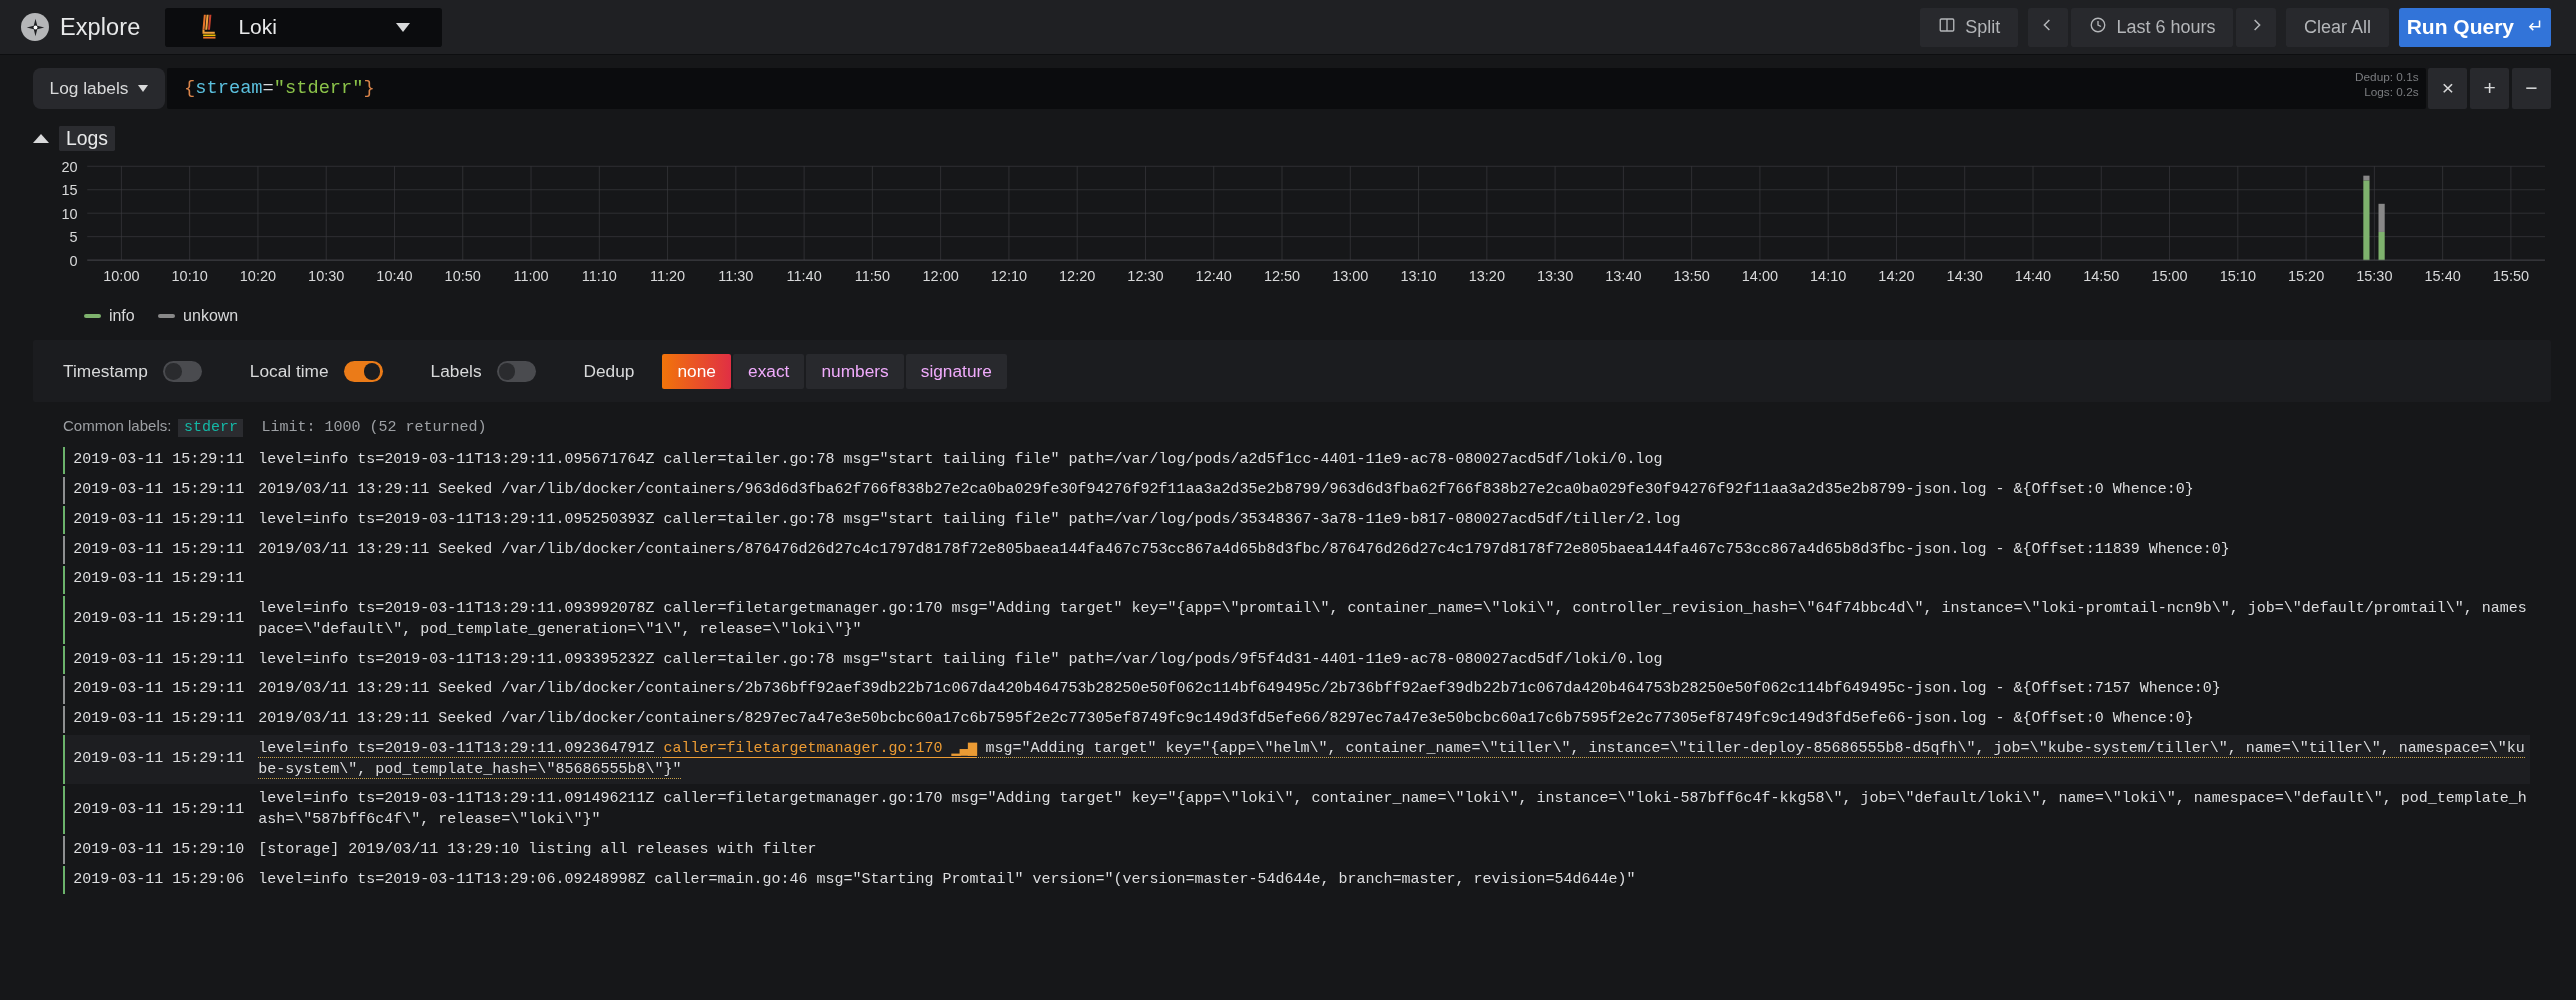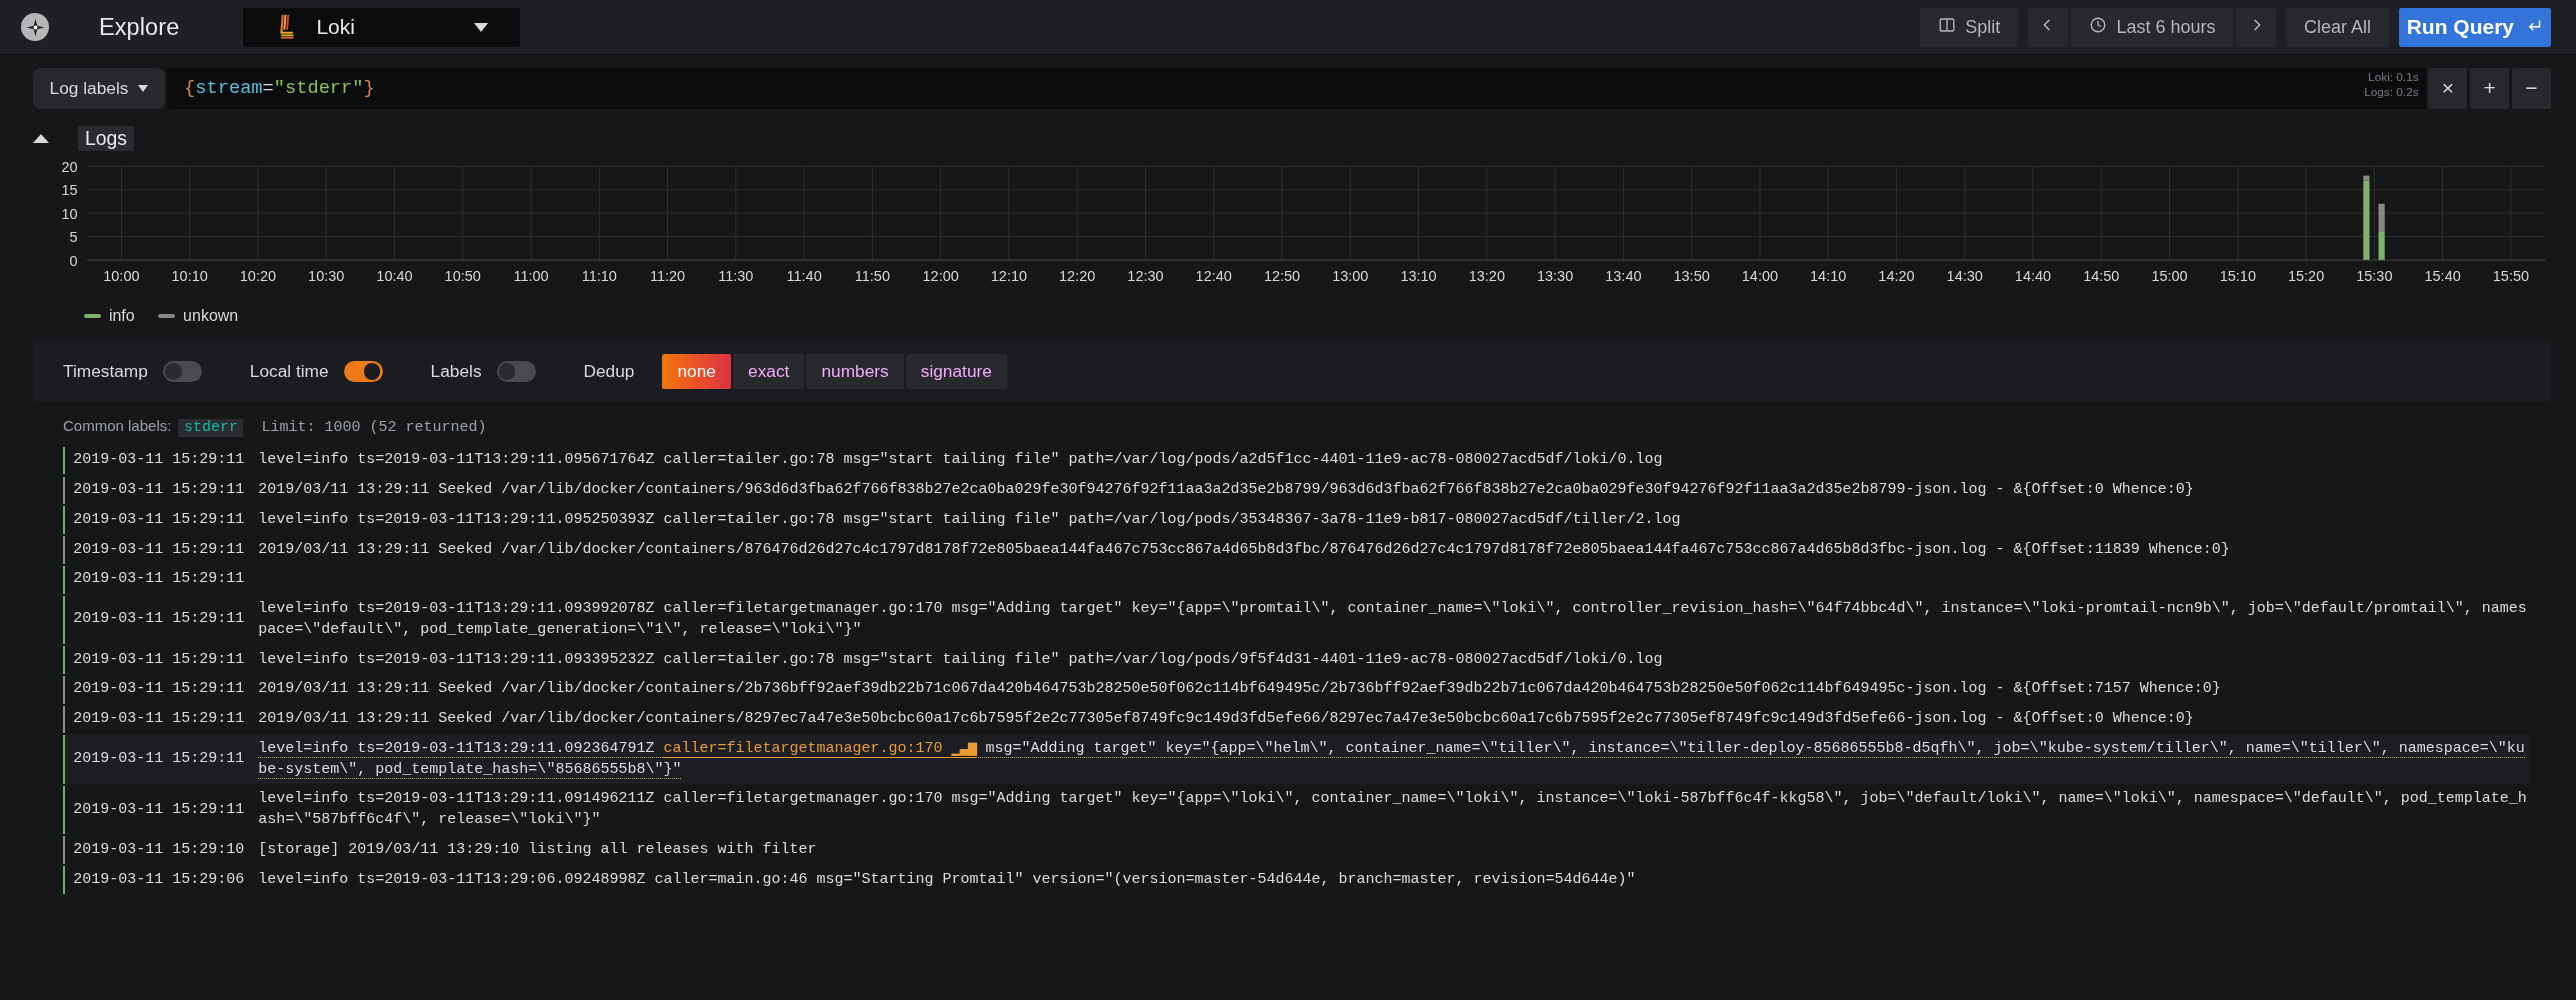--- a/index.html
+++ b/index.html
@@ -12,21 +12,20 @@
   }
 
   
   #navbar {
     height: 55px;
     background: #1f2023;
     display: flex;
     align-items: center;
     padding: 0 25px 0 21px;
     border-bottom: 0.7px solid #0d0e10;
-    gap: 39px;
   }
   .explore-logo {
     width: 28px; height: 28px; border-radius: 50%;
     background: #b5b6b8;
     display: flex; align-items: center; justify-content: center;
     margin-right: 11px;
   }
   .explore-logo svg { display: block; }
   #explore-title {
     font-size: 23.5px; font-weight: 400; color: #e8e9ea;
@@ -90,21 +89,21 @@
   }
   .qbtn {
     width: 39px; background: #28292d; border: none; border-radius: 2.1px;
     color: #d8d9da; font-size: 21px; cursor: pointer;
     display: flex; align-items: center; justify-content: center;
     font-family: "Liberation Sans", sans-serif;
   }
 
   
   #panel { margin: 7px 25px 0 33px; }
-  #logs-header { display: flex; align-items: center; gap: 29px; margin-bottom: 7px; cursor: pointer; }
+  #logs-header { display: flex; align-items: center; gap: 10px; margin-bottom: 7px; cursor: pointer; }
   .tri-up {
     width: 0; height: 0;
     border-left: 8.3px solid transparent; border-right: 8.3px solid transparent;
     border-bottom: 9px solid #d8d9da;
   }
   #logs-title { font-size: 19.4px; color: #e8e9ea; background: #2b2c30; padding: 1.4px 7px; border-radius: 1.4px; }
 
   
   #graph-wrap { position: relative; height: 138px; }
   #graph-svg { display: block; }
@@ -253,21 +252,21 @@
 
 <div id="query-row">
   <button id="log-labels-btn">
     <span>Log labels</span>
     <span class="caret-sm"></span>
   </button>
 
   <div id="query-field">
     <span class="tok-brace">{</span><span class="tok-key">stream</span><span class="tok-eq">=</span><span class="tok-val">"stderr"</span><span class="tok-brace">}</span>
     <div id="query-timing">
-      <div>Loki: 0.1s</div>
+      <div>Dedup: 0.1s</div>
       <div>Logs: 0.2s</div>
     </div>
   </div>
 
   <button class="qbtn">
       <span>×</span>
     </button>
   <button class="qbtn">
       <span>+</span>
     </button>

